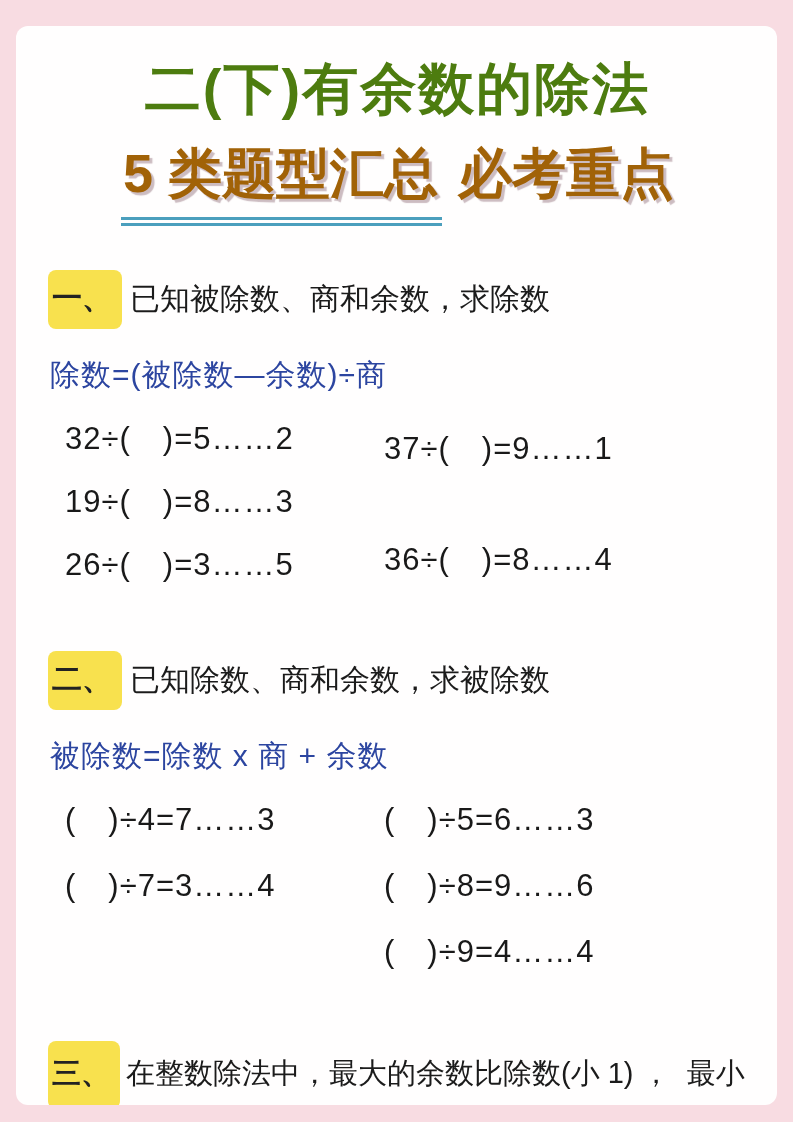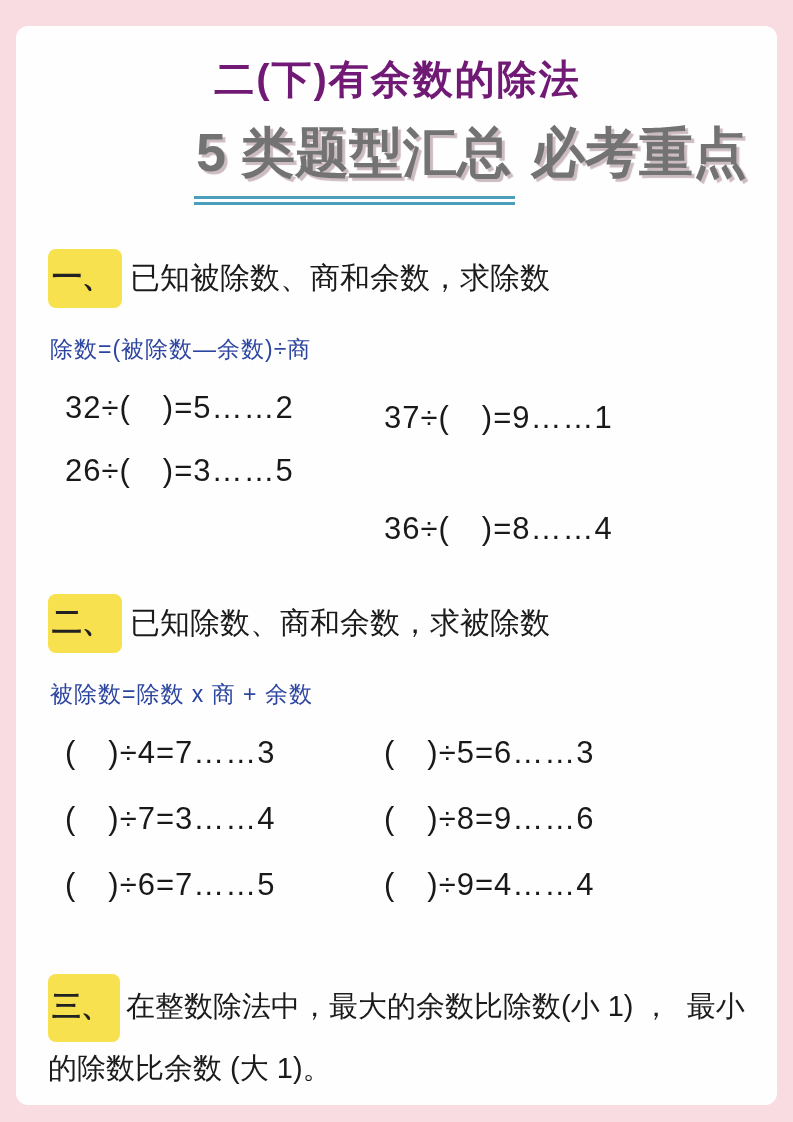--- a/index.html
+++ b/index.html
@@ -22,32 +22,32 @@
     background: #fffefe;
     width: 100%;
     height: 100%;
     border-radius: 12px;
     padding: 12px 30px 10px 32px;
     overflow: hidden;
   }
   .title {
     margin: 14px 0 0 0;
     text-align: center;
-    font-size: 40px;
+    font-size: 56px;
     font-weight: bold;
-    color: #701a75;
+    color: #4d7c0f;
     letter-spacing: 2px;
     white-space: pre;
   }
   .subtitle {
     margin: 10px 0 0 0;
-    text-align: right;
+    text-align: center;
     font-size: 54px;
     font-weight: bold;
-    color: #737373;
+    color: #a16207;
     text-shadow: 3px 3px 1px rgba(73, 17, 35, 0.28);
     white-space: pre;
   }
   .subtitle .u-part {
     display: inline-block;
     border-bottom: 9px double #4b9fbd;
     padding: 0 4px 6px 2px;
   }
   .subtitle .rest-part { margin-left: 16px; }
 
@@ -74,21 +74,21 @@
     font-size: 29px;
     color: #1b1b1b;
     line-height: 1.85;
     white-space: pre-wrap;
   }
   .sec3-head .marker { margin-right: 6px; padding: 6px 10px 8px 4px; }
 
   .formula {
     margin-top: 26px;
     margin-left: 2px;
-    font-size: 23px;
+    font-size: 30px;
     color: #2c45a0;
     white-space: pre;
     letter-spacing: 1px;
   }
   .grid {
     display: flex;
     margin-top: 22px;
     margin-left: 6px;
   }
   .col { display: flex; flex-direction: column; margin-left: 11px; }
@@ -115,38 +115,38 @@
     <h2 class="subtitle"><span class="u-part">5 类题型汇总</span><span class="rest-part">必考重点</span></h2>
 
     <div class="sec-head">
       <span class="marker">一、</span>
       <span>已知被除数、商和余数，求除数</span>
     </div>
     <div class="formula">除数=(被除数—余数)÷商</div>
     <div class="grid grid-1">
       <div class="col col-left">
         <div class="prob">32÷(　)=5……2</div>
+        <div class="prob">19÷(　)=8……3</div>
         <div class="prob">26÷(　)=3……5</div>
       </div>
       <div class="col col-right">
         <div class="prob">37÷(　)=9……1</div>
         <div class="prob">36÷(　)=8……4</div>
       </div>
     </div>
 
     <div class="sec-head">
       <span class="marker">二、</span>
       <span>已知除数、商和余数，求被除数</span>
     </div>
     <div class="formula">被除数=除数 x 商 + 余数</div>
     <div class="grid grid-2">
       <div class="col col-left">
         <div class="prob">(　)÷4=7……3</div>
         <div class="prob">(　)÷7=3……4</div>
-        <div class="prob">(　)÷6=7……5</div>
       </div>
       <div class="col col-right">
         <div class="prob">(　)÷5=6……3</div>
         <div class="prob">(　)÷8=9……6</div>
         <div class="prob">(　)÷9=4……4</div>
       </div>
     </div>
 
     <div class="sec3-head"><span class="marker">三、</span><span>在整数除法中，最大的余数比除数(小 1) ，  最小的除数比余数 (大 1)。</span></div>
 

